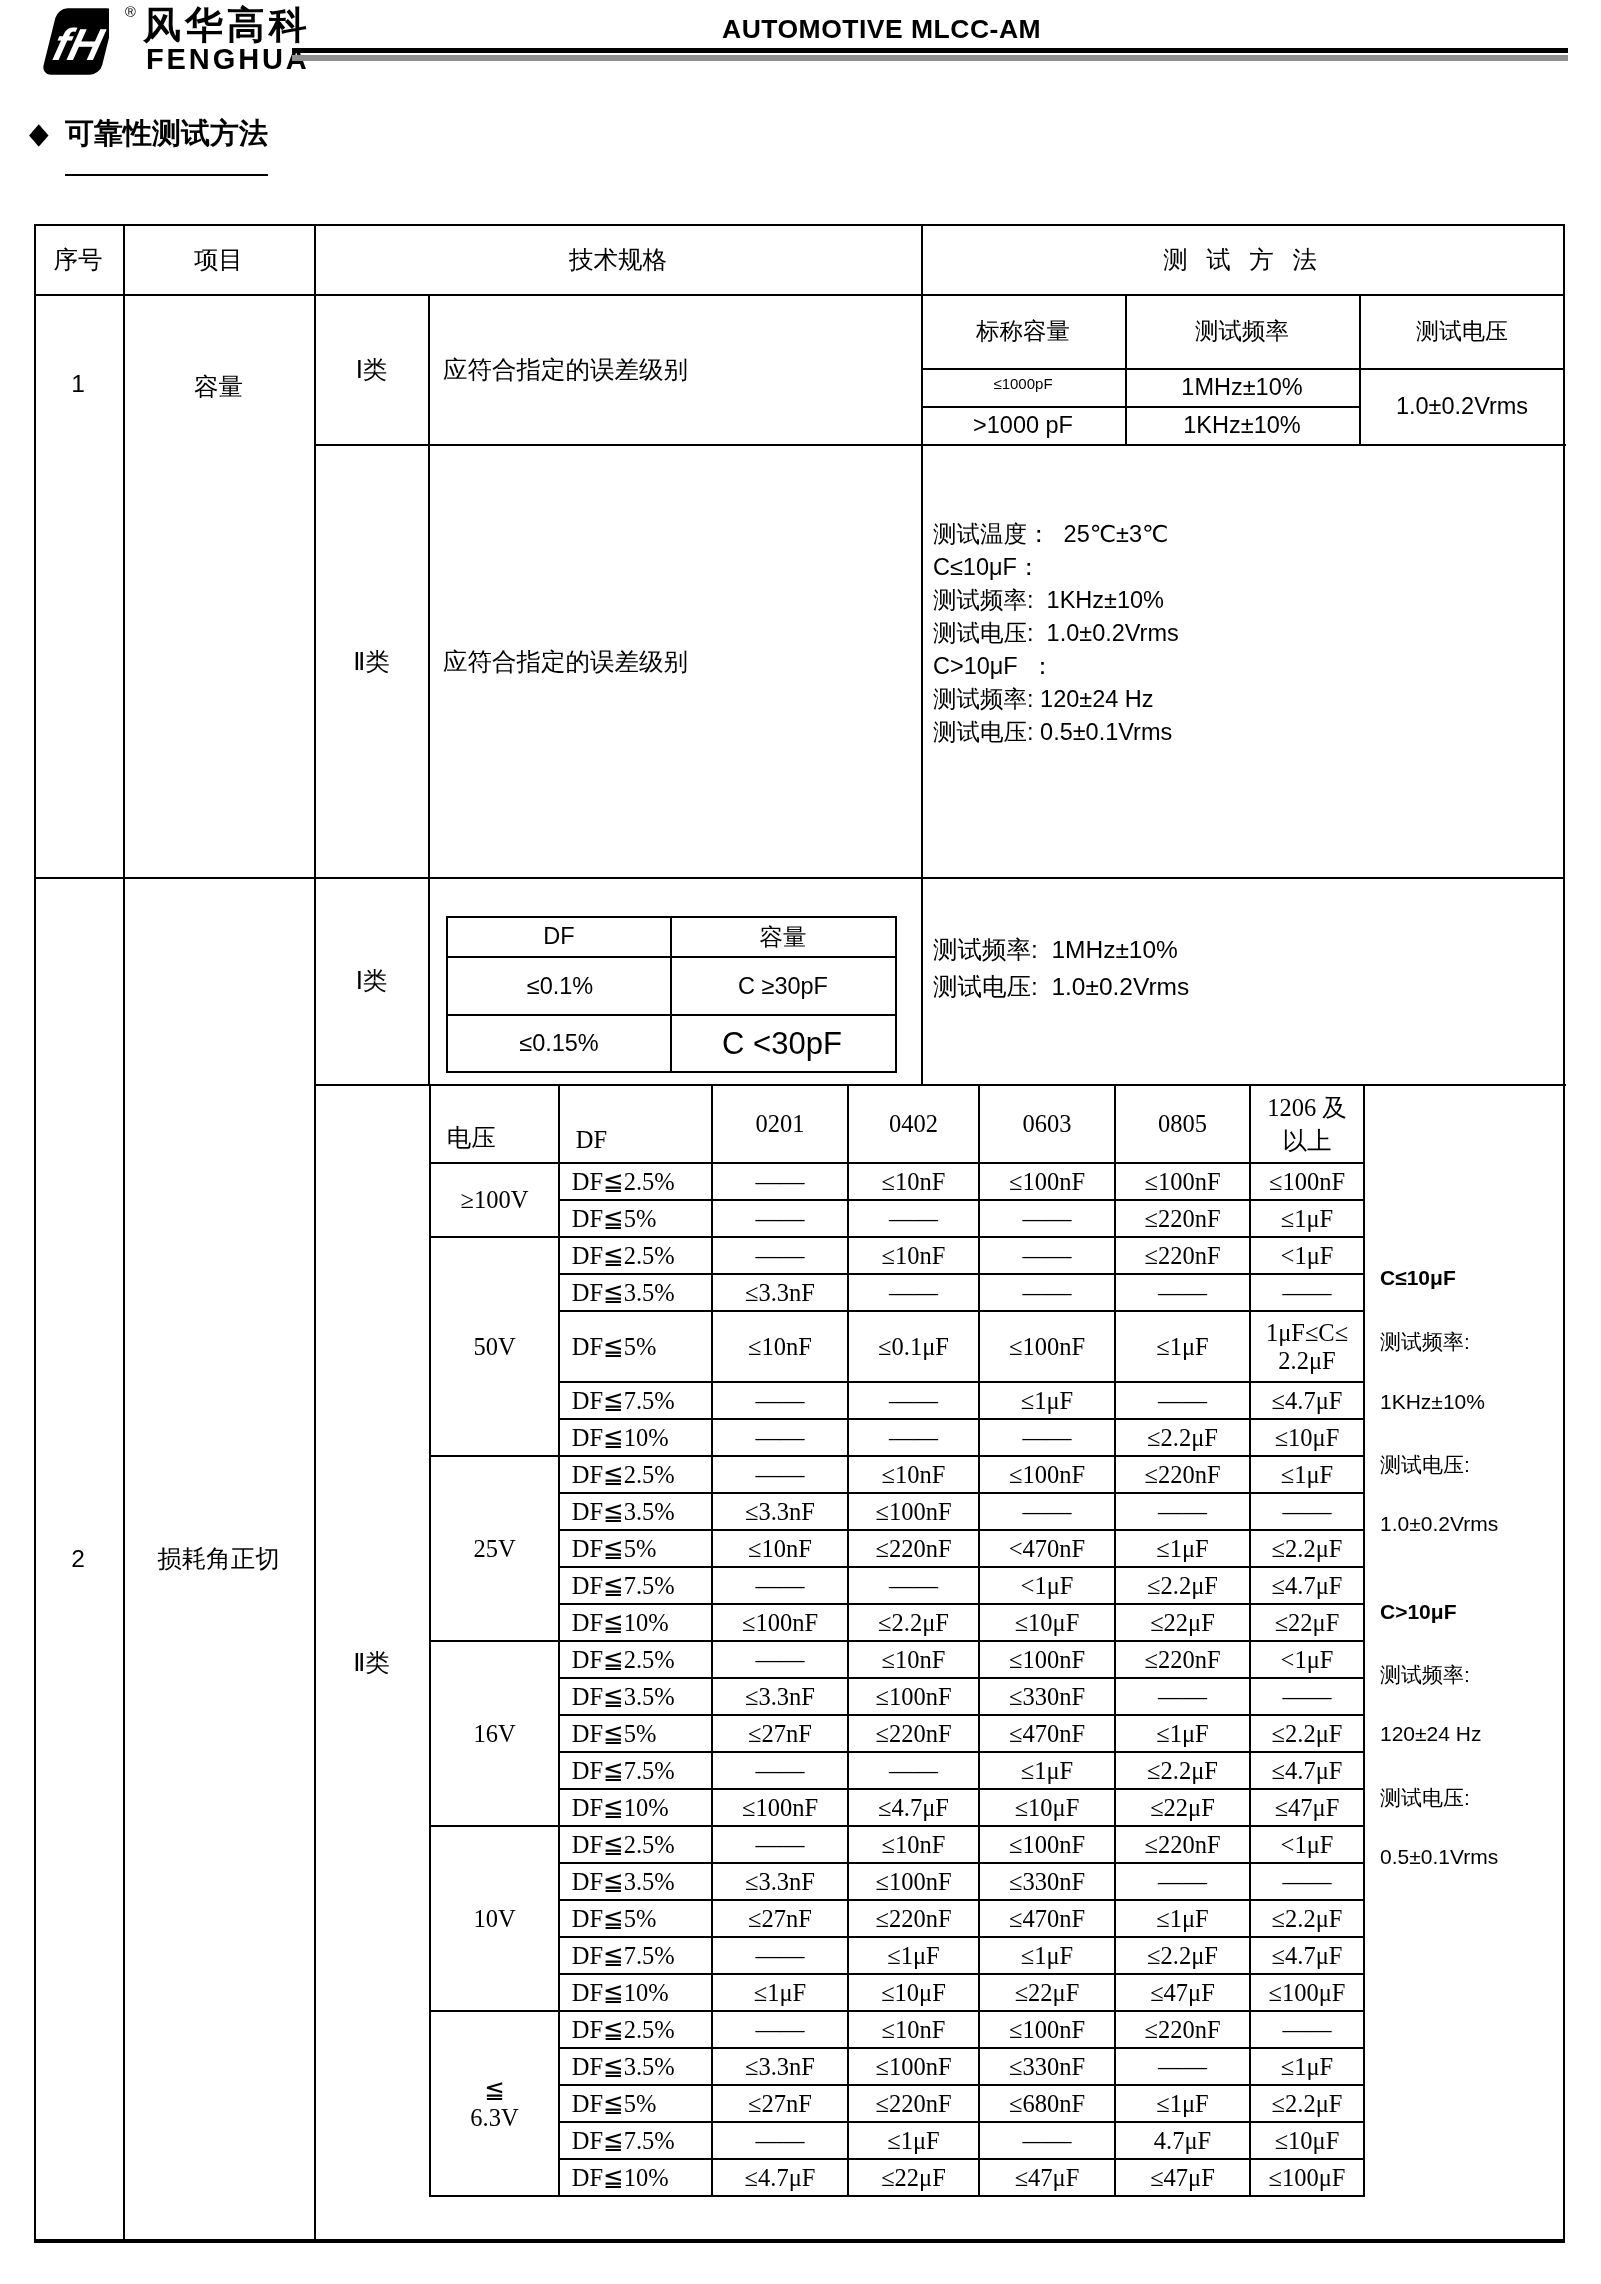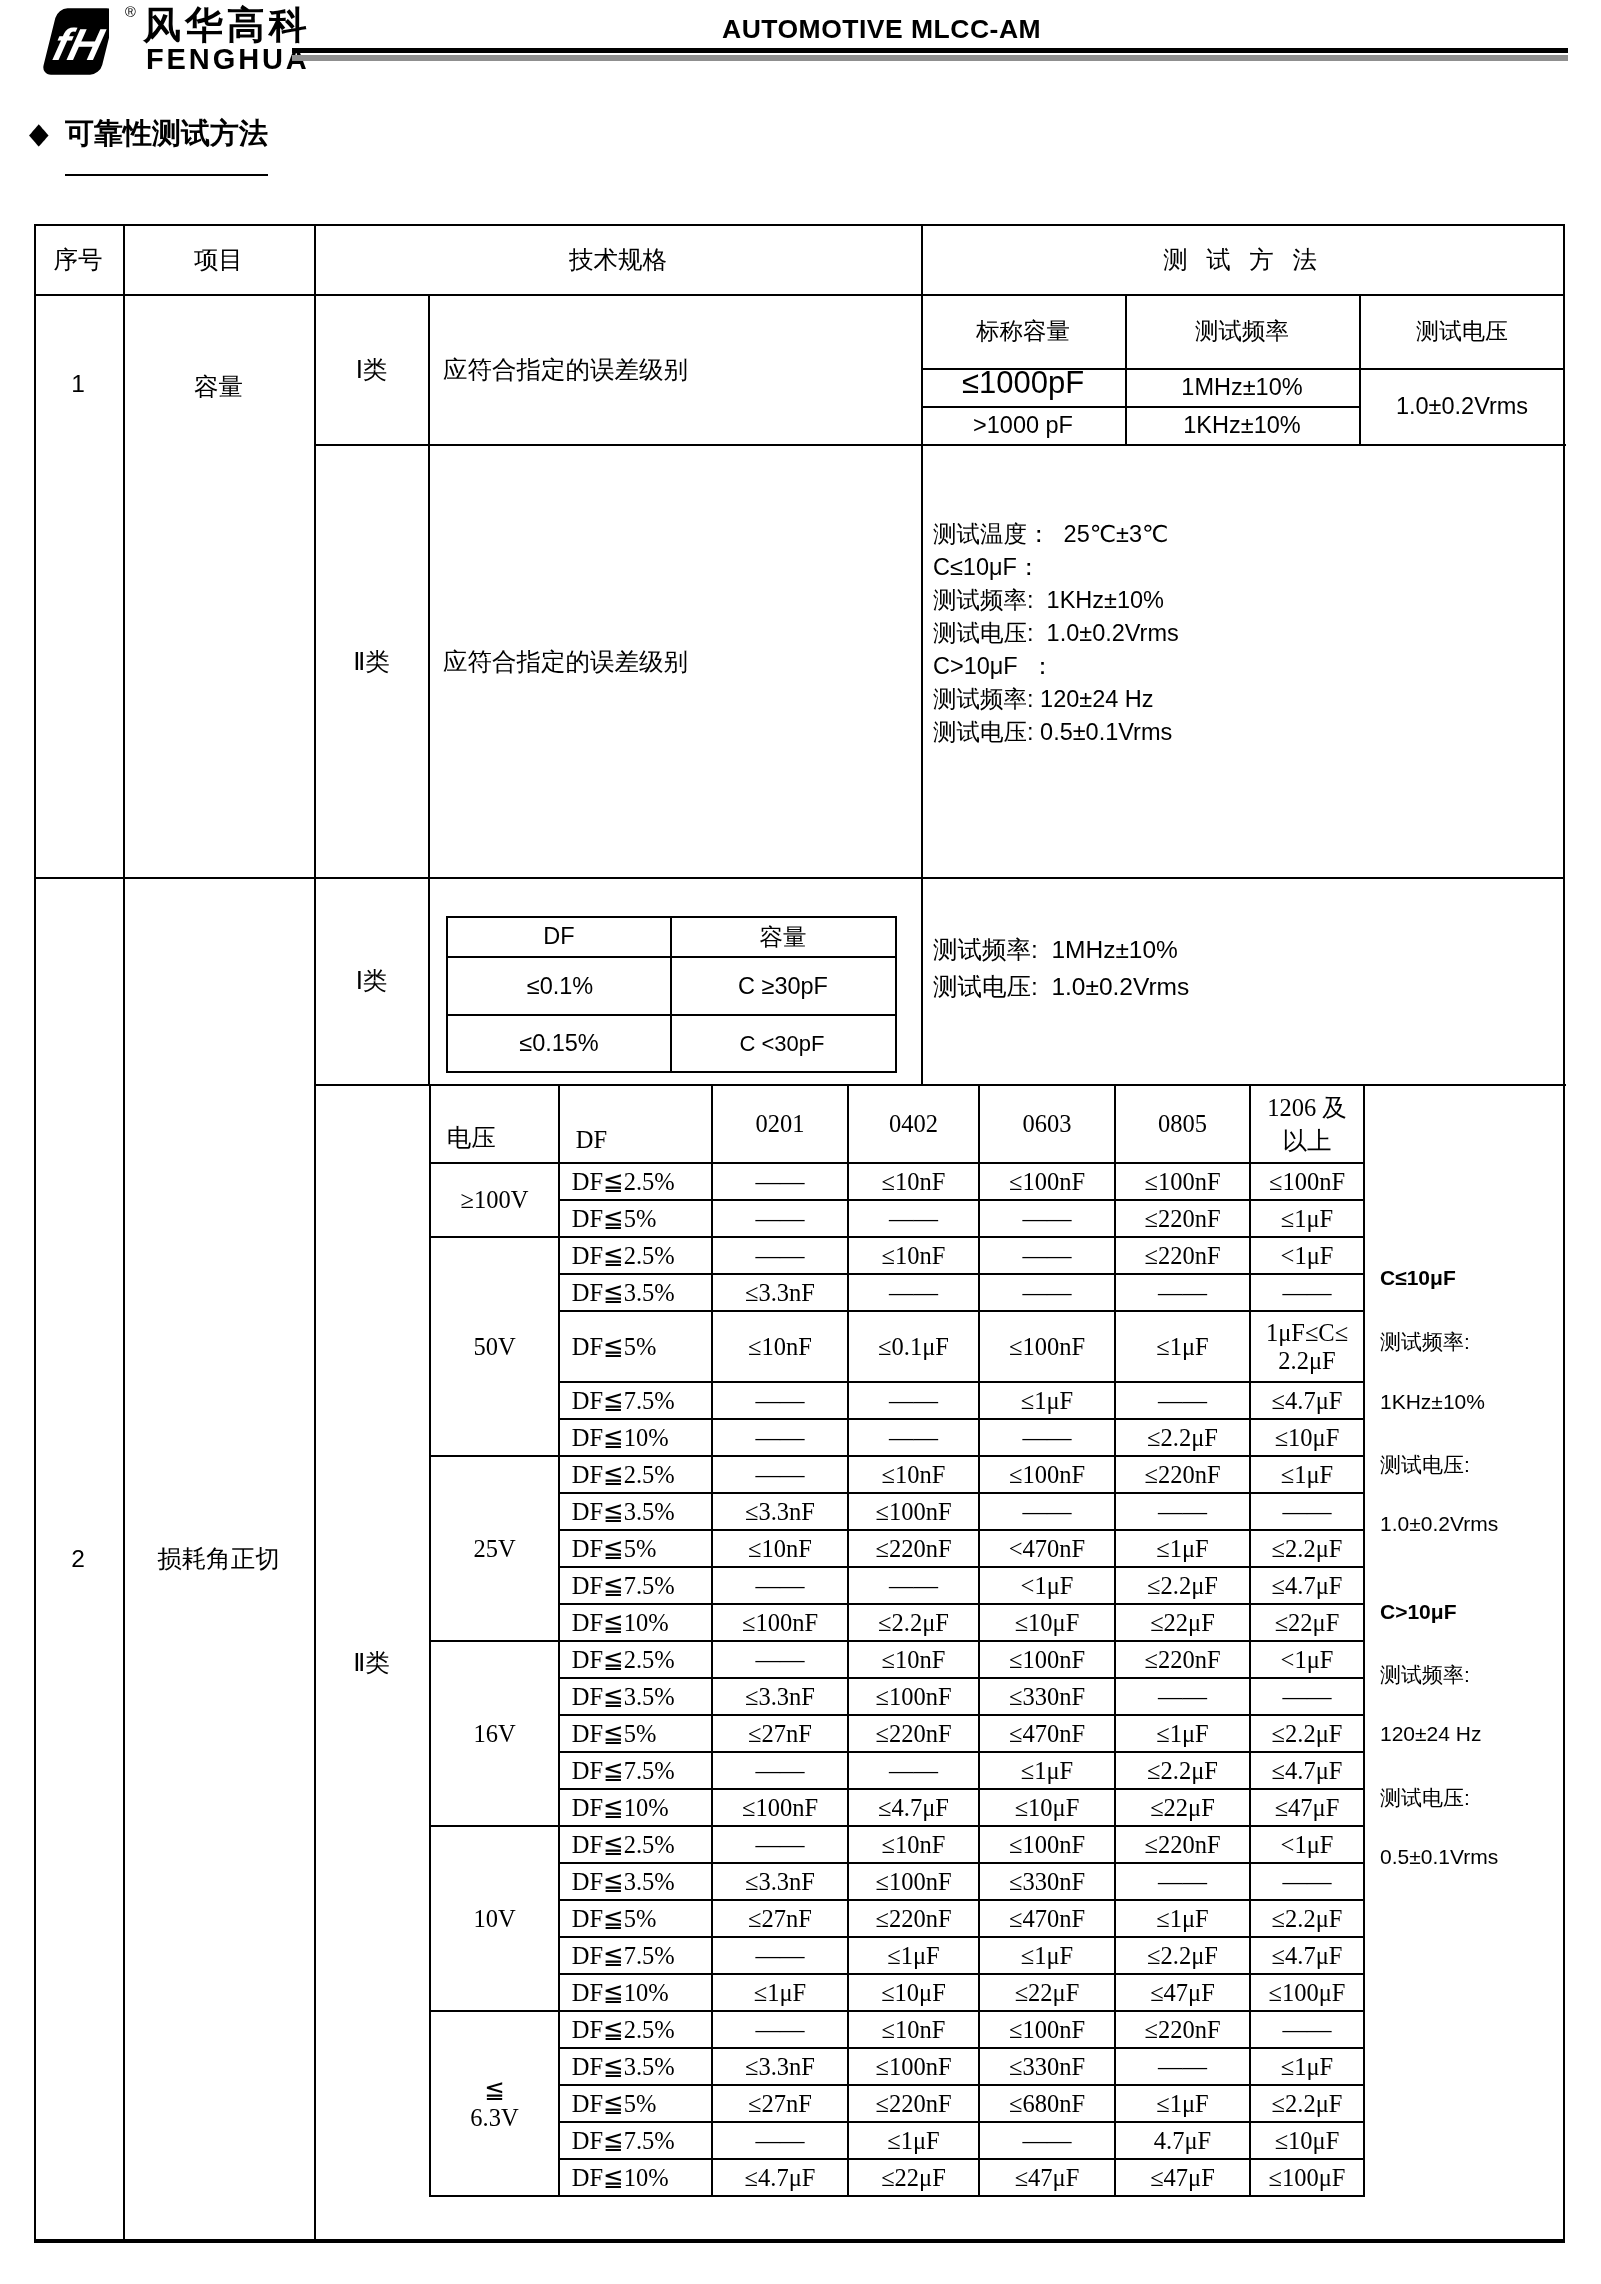--- a/index.html
+++ b/index.html
@@ -79,21 +79,21 @@
   <div class="cell" style="left:314px;top:294px;width:115px;height:150px">Ⅰ类</div>
   <div class="cell left" style="left:443px;top:294px;width:478px;height:150px">应符合指定的误差级别</div>
 
   <div class="vline" style="left:1125px;top:294px;width:2px;height:152px"></div>
   <div class="vline" style="left:1359px;top:294px;width:2px;height:152px"></div>
   <div class="hline" style="left:921px;top:368px;width:644px;height:2px"></div>
   <div class="hline" style="left:921px;top:406px;width:438px;height:2px"></div>
   <div class="cell" style="left:921px;top:294px;width:204px;height:74px;font-size:23.5px">标称容量</div>
   <div class="cell" style="left:1125px;top:294px;width:234px;height:74px;font-size:23.5px">测试频率</div>
   <div class="cell" style="left:1359px;top:294px;width:206px;height:74px;font-size:23px">测试电压</div>
-  <div class="cell" style="left:921px;top:368px;width:204px;height:30px;font-size:31px">≤1000pF</div>
+  <div class="cell" style="left:921px;top:368px;width:204px;height:30px;font-size:15px">≤1000pF</div>
   <div class="cell" style="left:1125px;top:368px;width:234px;height:38px;font-size:23.5px">1MHz±10%</div>
   <div class="cell" style="left:921px;top:406px;width:204px;height:38px;font-size:23.5px">&gt;1000 pF</div>
   <div class="cell" style="left:1125px;top:406px;width:234px;height:38px;font-size:23.5px">1KHz±10%</div>
   <div class="cell" style="left:1359px;top:368px;width:206px;height:76px;font-size:23.5px">1.0±0.2Vrms</div>
 
   <div class="cell" style="left:314px;top:446px;width:115px;height:431px">Ⅱ类</div>
   <div class="cell left" style="left:443px;top:446px;width:478px;height:431px">应符合指定的误差级别</div>
   <div class="abs" style="left:933px;top:518px">
     <div class="mline">测试温度：  25℃±3℃</div>
     <div class="mline">C≤10μF：</div>
@@ -110,21 +110,21 @@
   <div class="cell" style="left:314px;top:877px;width:115px;height:207px">Ⅰ类</div>
   <div class="box" style="left:446px;top:916px;width:447px;height:153px"></div>
   <div class="vline" style="left:670px;top:916px;width:2px;height:157px"></div>
   <div class="hline" style="left:446px;top:956px;width:451px;height:2px"></div>
   <div class="hline" style="left:446px;top:1014px;width:451px;height:2px"></div>
   <div class="cell" style="left:448px;top:918px;width:222px;height:37px;font-size:23.5px">DF</div>
   <div class="cell" style="left:672px;top:918px;width:222px;height:37px;font-size:23.5px">容量</div>
   <div class="cell" style="left:448px;top:958px;width:224px;height:57px;font-size:23.5px">≤0.1%</div>
   <div class="cell" style="left:672px;top:958px;width:222px;height:57px;font-size:23.5px">C ≥30pF</div>
   <div class="cell" style="left:448px;top:1016px;width:222px;height:55px;font-size:23.5px">≤0.15%</div>
-  <div class="cell" style="left:672px;top:1016px;width:220px;height:55px;font-size:22px">C &lt;30pF</div>
+  <div class="cell" style="left:672px;top:1016px;width:220px;height:55px;font-size:31px">C &lt;30pF</div>
   <div class="abs" style="left:933px;top:931px">
     <div class="mline" style="line-height:37px;font-size:24.5px">测试频率:  1MHz±10%</div>
     <div class="mline" style="line-height:37px;font-size:24.5px">测试电压:  1.0±0.2Vrms</div>
   </div>
 
   <div class="cell" style="left:314px;top:1086px;width:115px;height:1153px">Ⅱ类</div>
   <table id="big-table">
       <colgroup>
         <col style="width: 129px;">
         <col style="width: 153px;">

